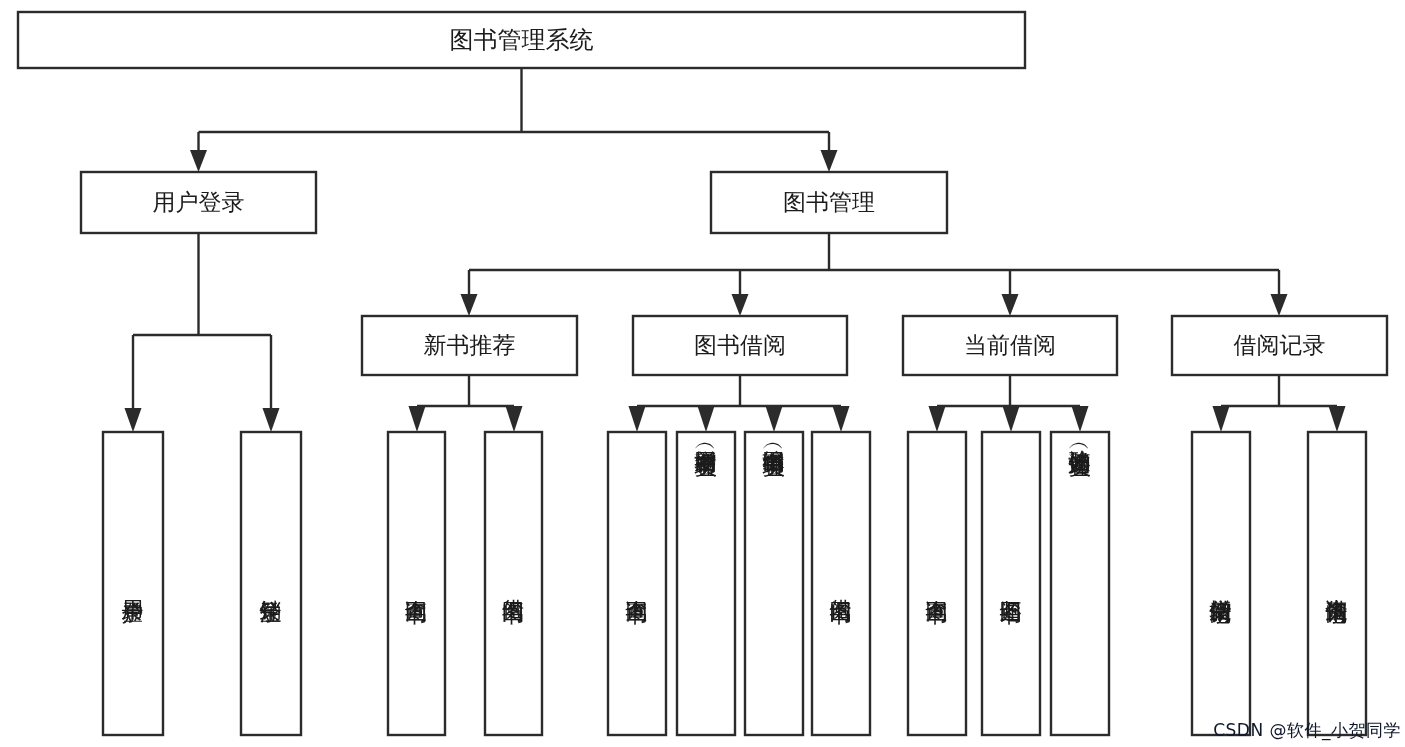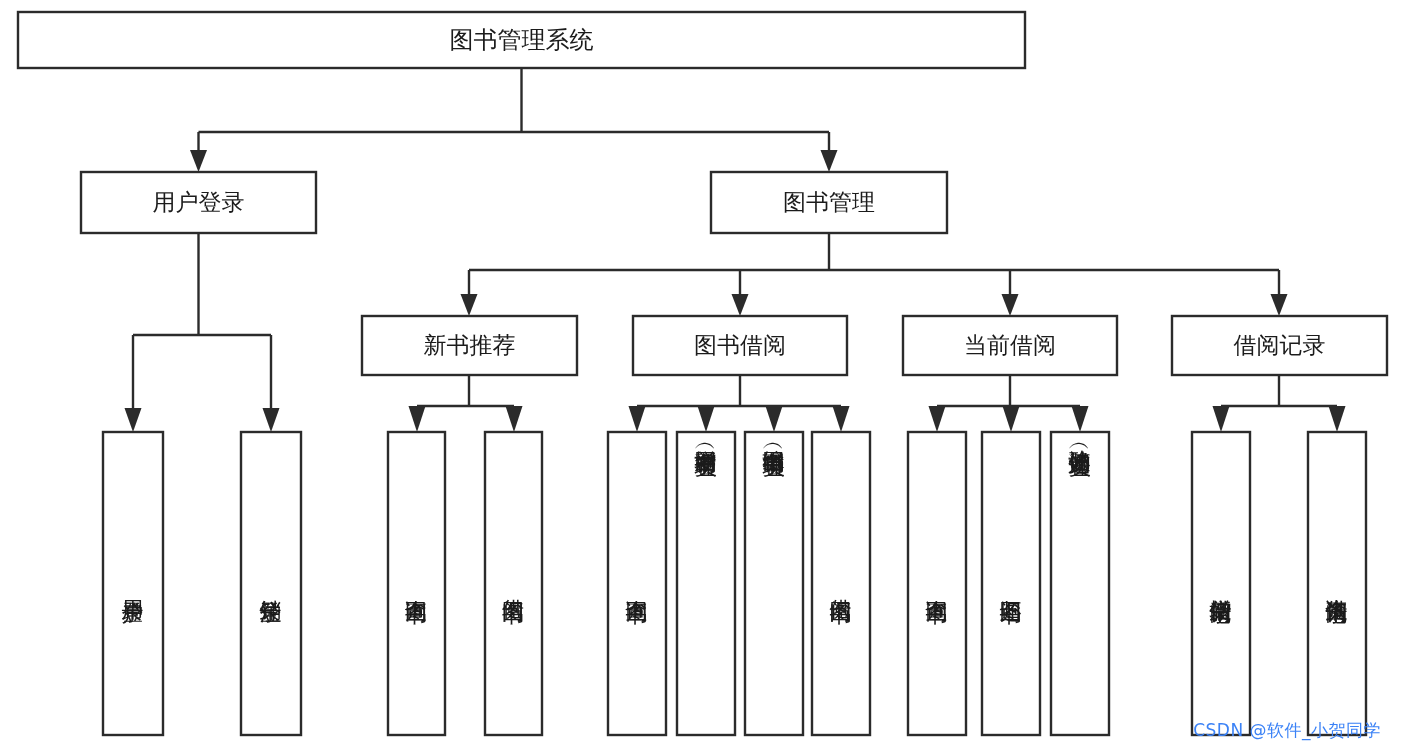--- a/index.html
+++ b/index.html
@@ -70,25 +70,25 @@
     font-size: 22px;
     line-height: 1.14;
     color: #1b1b1b;
     writing-mode: vertical-rl;
     text-orientation: upright;
     white-space: nowrap;
     letter-spacing: 1px;
   }
   .watermark {
     position: absolute;
-    right: 24px;
+    right: 4px;
     bottom: 5px;
     font-family: "DejaVu Sans", "Liberation Sans", sans-serif;
     font-size: 17px;
-    color: #3b82f6;
+    color: #0f172a;
     letter-spacing: 0.5px;
     white-space: nowrap;
     pointer-events: none;
     text-align: right;
   }
 </style>
 </head>
 <body>
 
 <div id="diagram-root">

